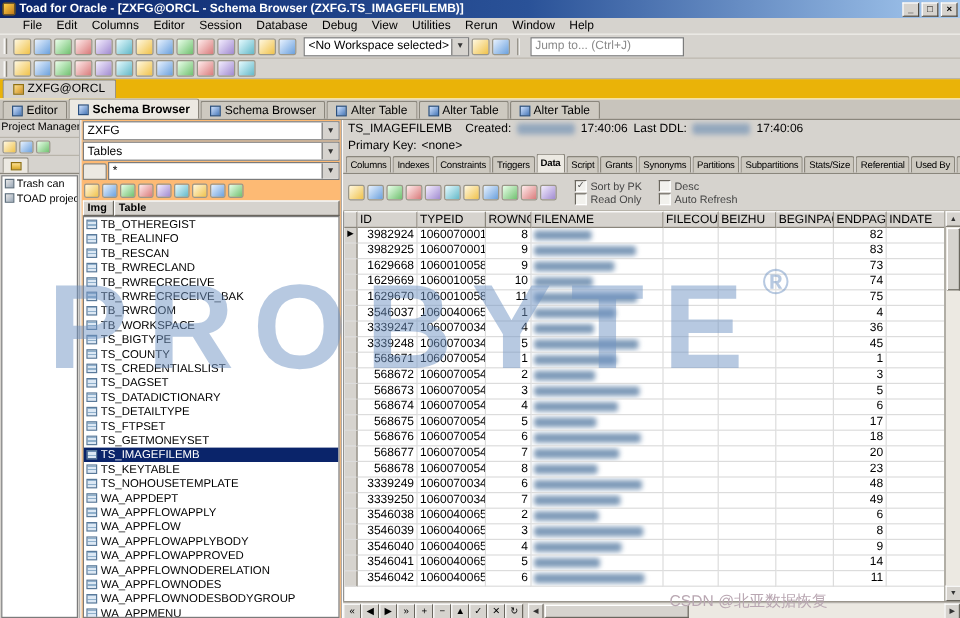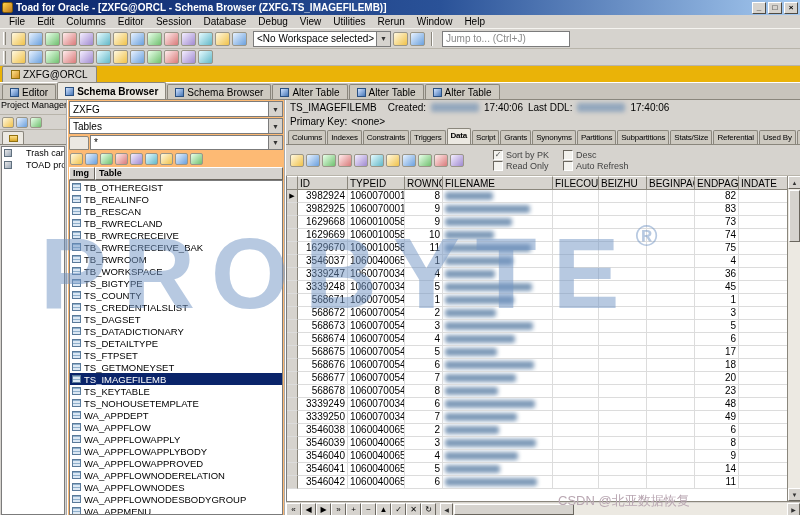--- a/index.html
+++ b/index.html
@@ -7,21 +7,21 @@
   body{font-family:"Liberation Sans",sans-serif;font-size:11px;background:#d6d3ce;position:relative;color:#000}
 
   
   .titlebar{height:15px;background:linear-gradient(90deg,#0a246a 0%,#2a5298 55%,#a6caf0 100%);color:#fff;display:flex;align-items:center;padding:0 2px;font-size:10px;font-weight:bold;white-space:nowrap}
   .appicon{width:11px;height:11px;background:linear-gradient(135deg,#ffd24a,#c07818);border:1px solid #7a5a10;border-radius:2px;margin-right:3px;flex:none}
   .title-text{overflow:hidden;text-overflow:ellipsis}
   .win-controls{margin-left:auto;display:flex;gap:2px}
   .win-btn{width:14px;height:12px;background:#d6d3ce;border:1px solid;border-color:#fff #4e4a42 #4e4a42 #fff;color:#000;font-size:8px;line-height:10px;text-align:center;font-weight:bold}
 
   
-  .menubar{height:14px;display:flex;align-items:center;background:#d6d3ce;border-bottom:1px solid #f5f4f0;padding-left:3px}
+  .menubar{height:14px;display:flex;align-items:center;background:#d6d3ce;border-bottom:1px solid #f5f4f0;padding-left:13px}
   .menu-item{padding:0 6px;font-size:10px;line-height:13px}
   .toolbar{display:flex;align-items:center;background:#d6d3ce;padding:1px 2px;gap:1px;border-bottom:1px solid #b8b4aa}
   .tb1{height:20px}
   .tb2{height:17px}
   .grip{width:3px;height:13px;border-left:1px solid #fff;border-right:1px solid #8a867c;margin:0 3px 0 1px;flex:none}
   .icons{display:inline-flex;align-items:center}
   .tbi{width:15px;height:14px;border:1px solid #9a9689;border-radius:2px;display:inline-block;margin:0 1px;flex:none}
   .c0{background:linear-gradient(135deg,#fff8e0,#f0c24a)}
   .c1{background:linear-gradient(135deg,#e8f2ff,#6aa0dd)}
   .c2{background:linear-gradient(135deg,#eaffea,#6fc06f)}
@@ -50,21 +50,21 @@
 
   
   .pm{width:68px;flex:none;border-right:2px groove #fff;display:flex;flex-direction:column;background:#d6d3ce}
   .pm-head{height:15px;display:flex;align-items:flex-start;font-size:9px;padding:0 1px;white-space:nowrap;overflow:hidden;border-bottom:1px solid #b8b4aa}
   .pm-tools{height:15px;display:flex;align-items:center;padding:0 1px;border-bottom:1px solid #b8b4aa}
   .pm-tools .tbi{width:12px;height:11px}
   .pm-tabrow{height:15px;display:flex;align-items:flex-end;padding-left:2px;border-bottom:1px solid #8a867c}
   .ftab{width:22px;height:13px;background:#ece9e2;border:1px solid #8a867c;border-bottom:none;border-radius:2px 2px 0 0;display:flex;align-items:center;justify-content:center}
   .mini-folder{width:9px;height:7px;background:linear-gradient(#ffe08a,#d8a828);border:1px solid #907010}
   .pm-tree{flex:1;background:#fff;border:1px solid #7b7b7b;margin:1px;overflow:hidden}
-  .tree-item{display:flex;align-items:center;gap:14px;font-size:9px;height:12px;padding-left:2px;white-space:nowrap}
+  .tree-item{display:flex;align-items:center;gap:2px;font-size:9px;height:12px;padding-left:2px;white-space:nowrap}
   .tree-ic{width:8px;height:8px;background:linear-gradient(135deg,#e8e8e8,#9aa8b8);border:1px solid #60707e;flex:none}
 
   
   .browser{width:218px;flex:none;border-right:2px groove #fff;display:flex;flex-direction:column;background:#fdba74;padding:1px}
   .combo.full{width:100%;margin-bottom:1px;flex:none}
   .filterrow{display:flex;align-items:center;gap:1px;margin-bottom:1px;flex:none}
   .ftab2{width:20px;height:14px;background:#ece9e2;border:1px solid #8a867c;border-radius:2px 2px 0 0;flex:none}
   .combo.small{height:15px;flex:1}
   .list-tools{height:16px;display:flex;align-items:center;flex:none}
   .list-tools .tbi{width:13px;height:12px}
@@ -82,21 +82,21 @@
   .info{height:15px;display:flex;align-items:center;gap:5px;font-size:10px;padding:1px 4px;white-space:nowrap}
   .obj-name{margin-right:6px}
   .blurbox{display:inline-block;height:9px;border-radius:2px;background:#93a7bd;filter:blur(2px)}
   .w48{width:48px}
   .pkrow{height:13px;font-size:10px;padding:0 4px;display:flex;gap:4px;align-items:center}
   .dtabs{height:17px;display:flex;align-items:flex-end;padding:0 2px;border-bottom:1px solid #8a867c;overflow:hidden}
   .dtab{font-size:8px;letter-spacing:-0.2px;background:#cdc9c0;border:1px solid #8a867c;border-bottom:none;border-radius:2px 2px 0 0;padding:1px 3px;height:14px;line-height:11px;white-space:nowrap;margin-right:1px}
   .dtab.active{background:#ece9e2;font-weight:bold;height:16px}
   .dtools{height:31px;display:flex;align-items:center;padding:1px 3px;border-bottom:1px solid #b8b4aa}
   .dtools .tbi{width:14px;height:13px}
-  .optgrid{margin-left:28px;display:inline-grid;grid-template-columns:auto auto;gap:1px 14px}
+  .optgrid{margin-left:14px;display:inline-grid;grid-template-columns:auto auto;gap:1px 14px}
   .opt{display:inline-flex;align-items:center;gap:3px;font-size:9px;color:#444}
   .cb{width:10px;height:10px;background:#f2f1ed;border:1px solid;border-color:#6a665e #fff #fff #6a665e;display:inline-flex;align-items:center;justify-content:center;font-size:8px;color:#555;flex:none}
   .opt.checked .cb::after{content:"✓"}
 
   
   .gridwrap{flex:1;display:flex;min-height:0}
   .grid{flex:1;display:flex;flex-direction:column;background:#fff;border-left:1px solid #7b7b7b;min-width:0}
   .ghead,.grow{display:flex;flex:none}
   .gc{height:13px;line-height:12px;padding:0 2px;font-size:10px;border-right:1px solid #dcdcdc;border-bottom:1px solid #dcdcdc;overflow:hidden;white-space:nowrap}
   .hc{background:#d6d3ce;border-right:1px solid #8a867c;border-bottom:1px solid #8a867c;border-top:1px solid #fff;font-weight:normal;height:14px;line-height:13px}
@@ -411,26 +411,26 @@
             <span class="tl-nm">TS_NOHOUSETEMPLATE</span>
           </div>
 
           <div class="tl-row">
             <span class="tl-ic"></span>
             <span class="tl-nm">WA_APPDEPT</span>
           </div>
 
           <div class="tl-row">
             <span class="tl-ic"></span>
+            <span class="tl-nm">WA_APPFLOWAPPLY</span>
+          </div>
+
+          <div class="tl-row">
+            <span class="tl-ic"></span>
             <span class="tl-nm">WA_APPFLOW</span>
-          </div>
-
-          <div class="tl-row">
-            <span class="tl-ic"></span>
-            <span class="tl-nm">WA_APPFLOWAPPLY</span>
           </div>
 
           <div class="tl-row">
             <span class="tl-ic"></span>
             <span class="tl-nm">WA_APPFLOWAPPLYBODY</span>
           </div>
 
           <div class="tl-row">
             <span class="tl-ic"></span>
             <span class="tl-nm">WA_APPFLOWAPPROVED</span>

